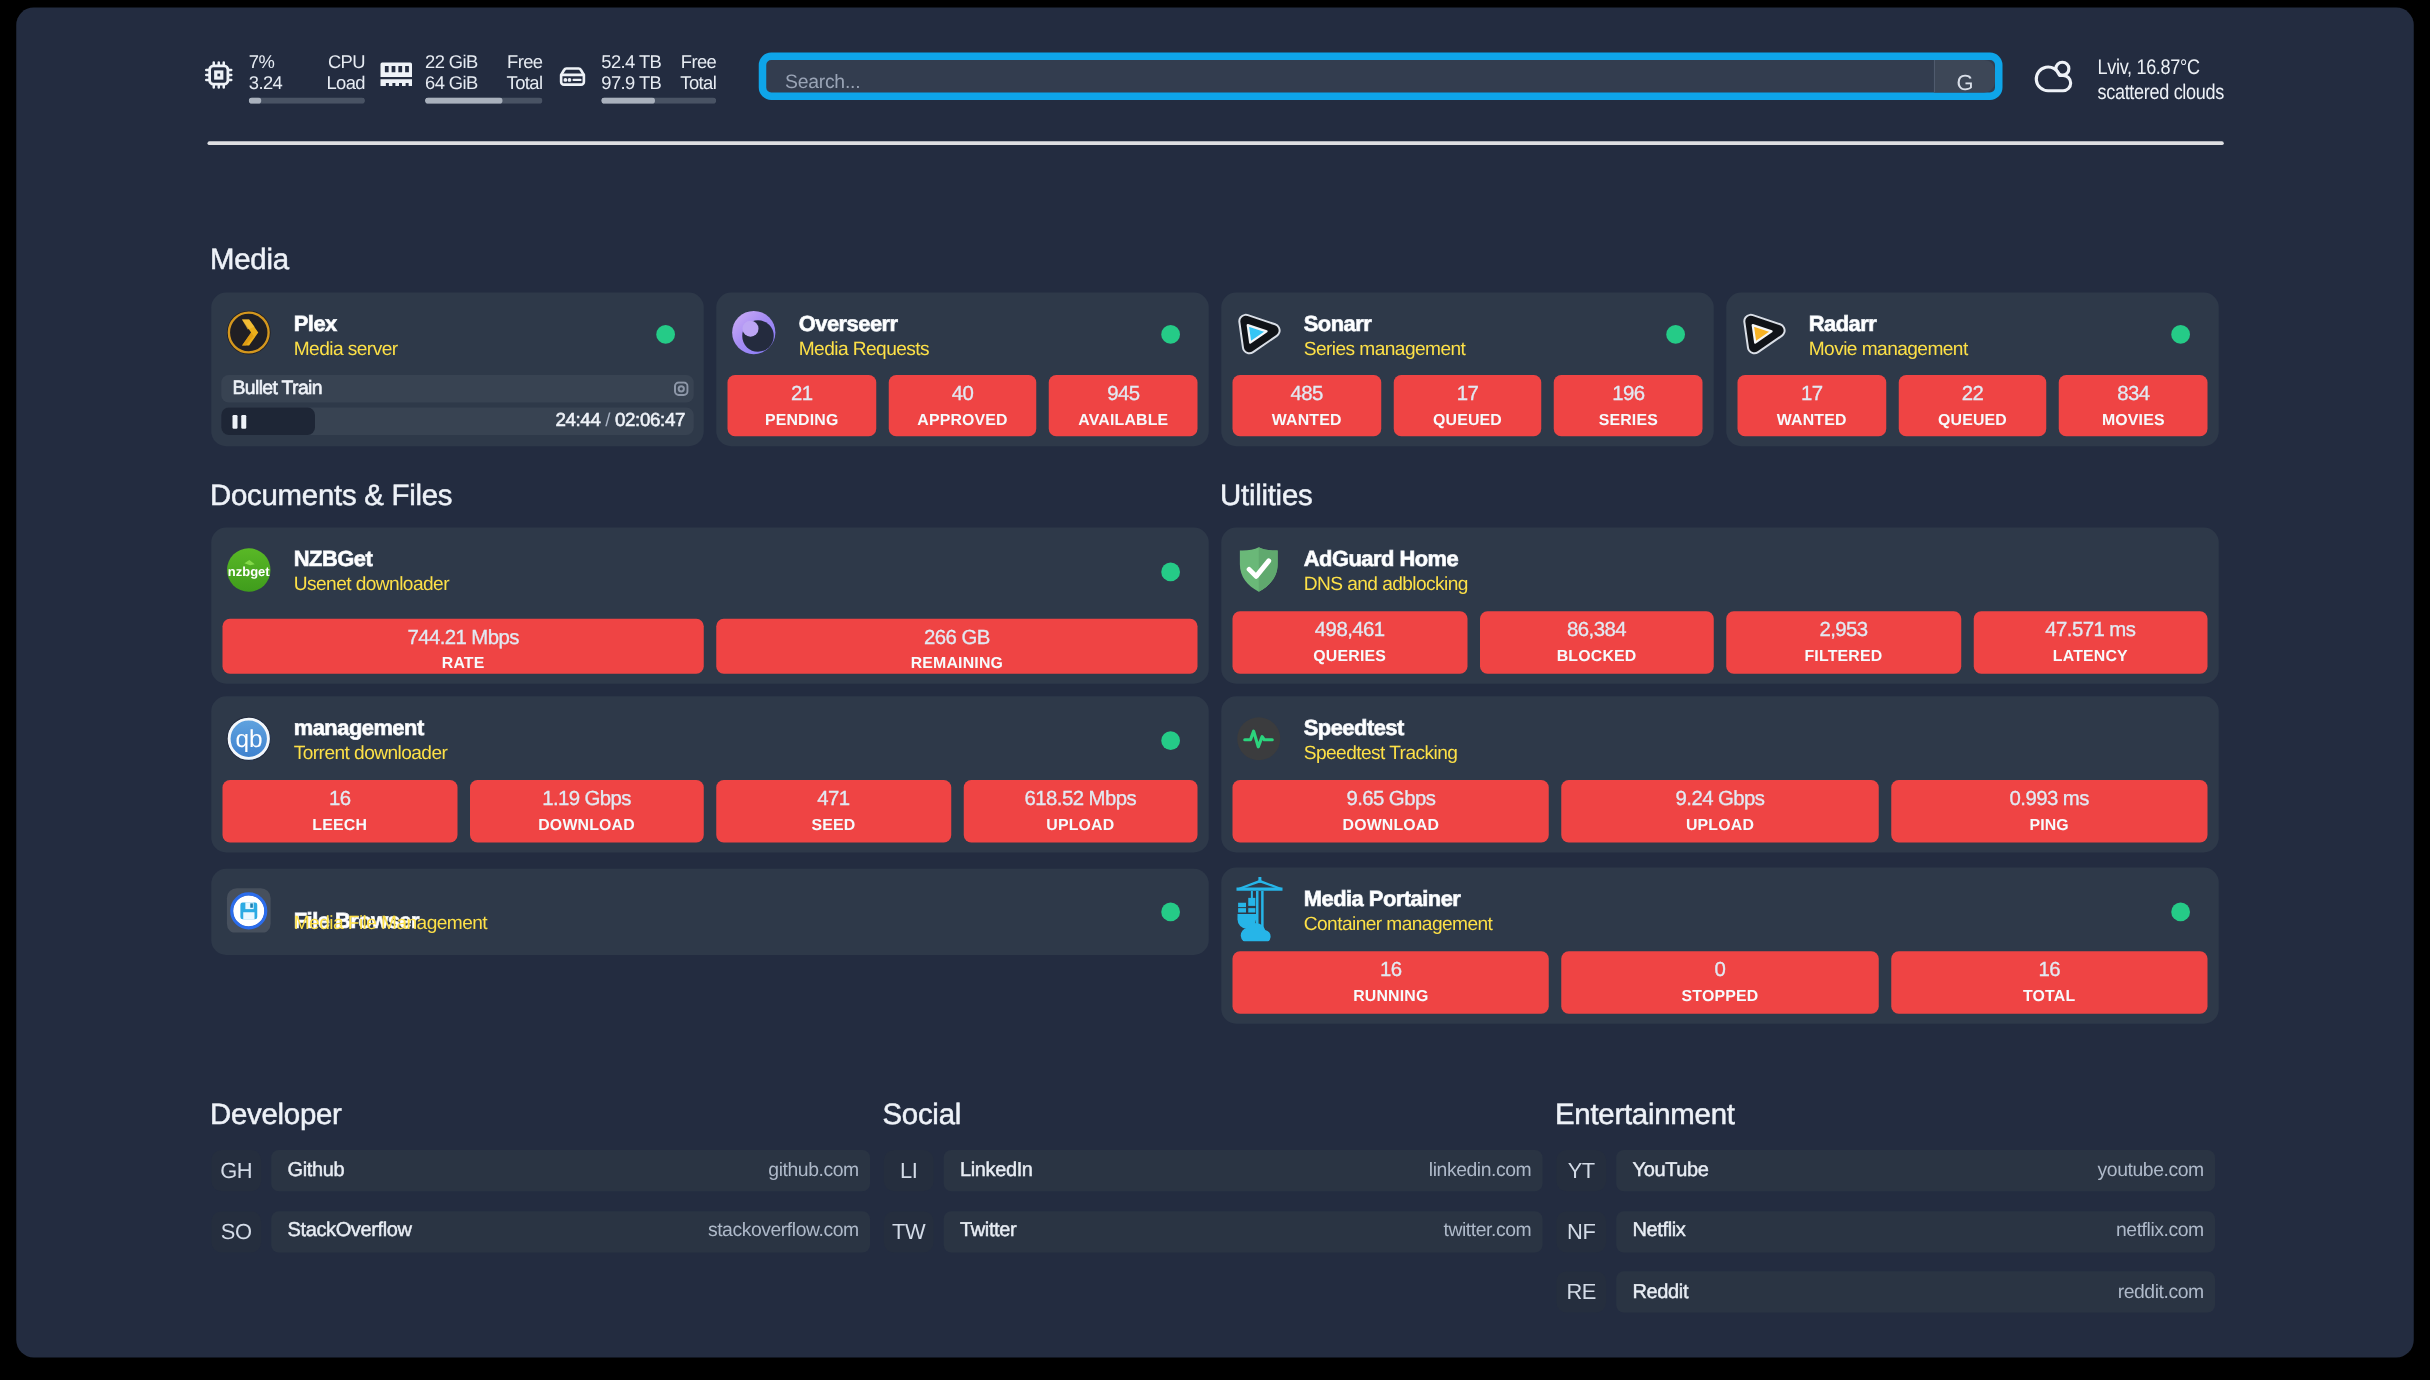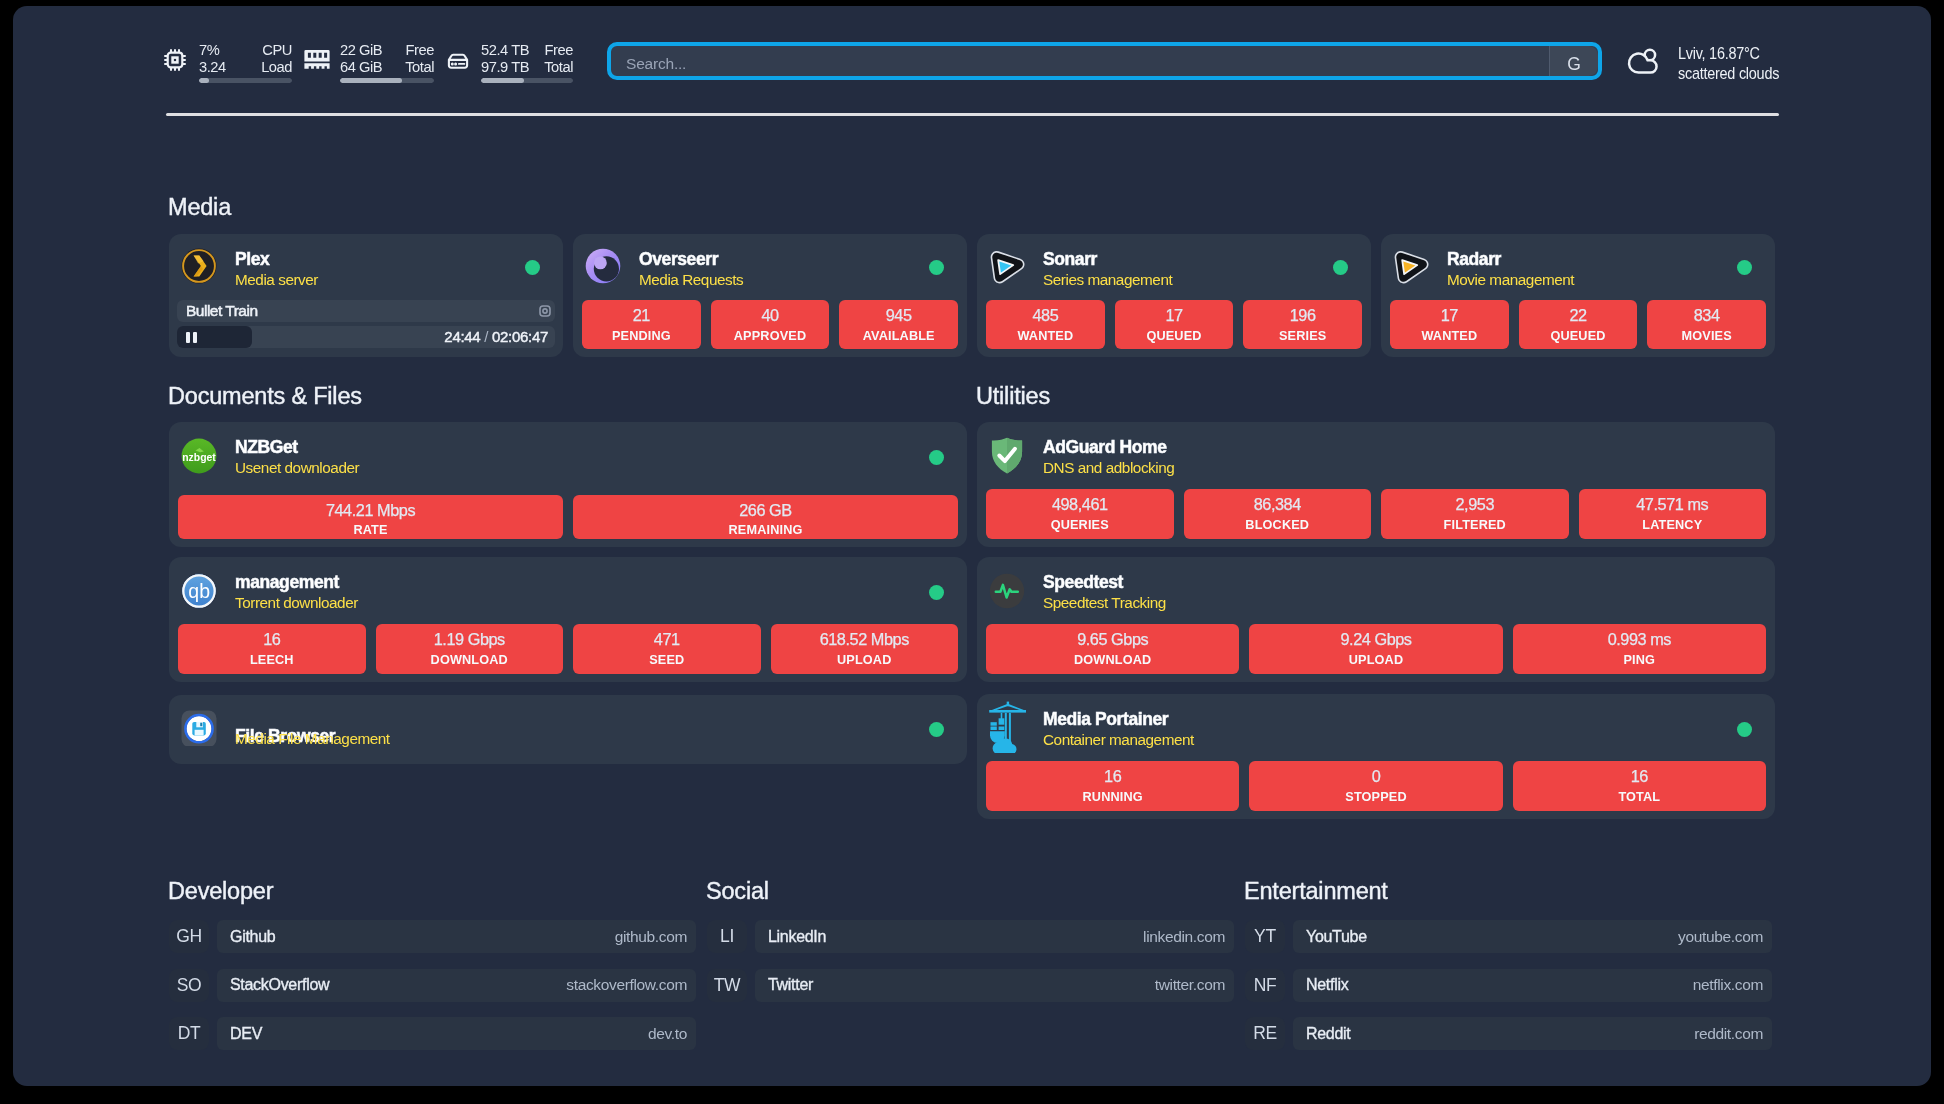--- a/index.html
+++ b/index.html
@@ -70,21 +70,21 @@
 </svg>
 <div class="rescol" style="left:481px; width:92px;">
   <div>52.4 TB<br>97.9 TB</div>
   <div class="r">Free<br>Total</div>
 </div>
 <div class="rbar" style="left:481px; width:92px;">
     <div class="track"></div>
     <div class="fill" style="width:43px;"></div>
   </div>
 
-<div class="abs" style="left:607px; top:42px; width:995px; height:38px; background:#333d4f; border:4px solid #0ea5e9; border-radius:10px;">
+<div class="abs" style="left:607px; top:42px; width:995px; height:38px; background:#333d4f; border:6px solid #0ea5e9; border-radius:10px;">
   <div class="abs" style="left:15px; top:0; line-height:36px; font-size:15.5px; color:#9aa4b6; letter-spacing:-.2px;">Search...</div>
   <div class="abs" style="right:0; top:0; bottom:0; width:49px; background:#3d4757; border-radius:0 9px 9px 0; border-left:1px solid #505b6e; text-align:center; line-height:36px; font-size:17.5px; color:#d9dfe9;">G</div>
 </div>
 
 <svg class="abs" style="left:1627px; top:45px;" width="34" height="33" viewBox="0 0 34 33" fill="none" stroke="#eef2f7" stroke-width="2.5" stroke-linecap="round" stroke-linejoin="round">
   <circle cx="22.9" cy="10" r="5.2"></circle>
   <path d="M23.4 27.6 H11.5 a9.5 9.5 0 1 1 9.1 -12.3 h2.8 a6.15 6.15 0 1 1 0 12.3 Z" fill="#232c40"></path>
 </svg>
 <div class="abs" style="left:1678px; top:44px; font-size:17px; line-height:19.5px; color:#edf1f6; letter-spacing:-.3px; transform:scaleX(.85); transform-origin:left center;">Lviv, 16.87°C<br>scattered clouds</div>
 
@@ -305,27 +305,20 @@
         <span class="dm">github.com</span>
       </div>
     </div>
   <div class="bkrow">
       <div class="ab">SO</div>
       <div class="bar">
         <span class="nm">StackOverflow</span>
         <span class="dm">stackoverflow.com</span>
       </div>
     </div>
-  <div class="bkrow">
-      <div class="ab">DT</div>
-      <div class="bar">
-        <span class="nm">DEV</span>
-        <span class="dm">dev.to</span>
-      </div>
-    </div>
 </div>
 <div class="bkcol" style="left:707px;">
   <div class="bkrow">
       <div class="ab">LI</div>
       <div class="bar">
         <span class="nm">LinkedIn</span>
         <span class="dm">linkedin.com</span>
       </div>
     </div>
   <div class="bkrow">

